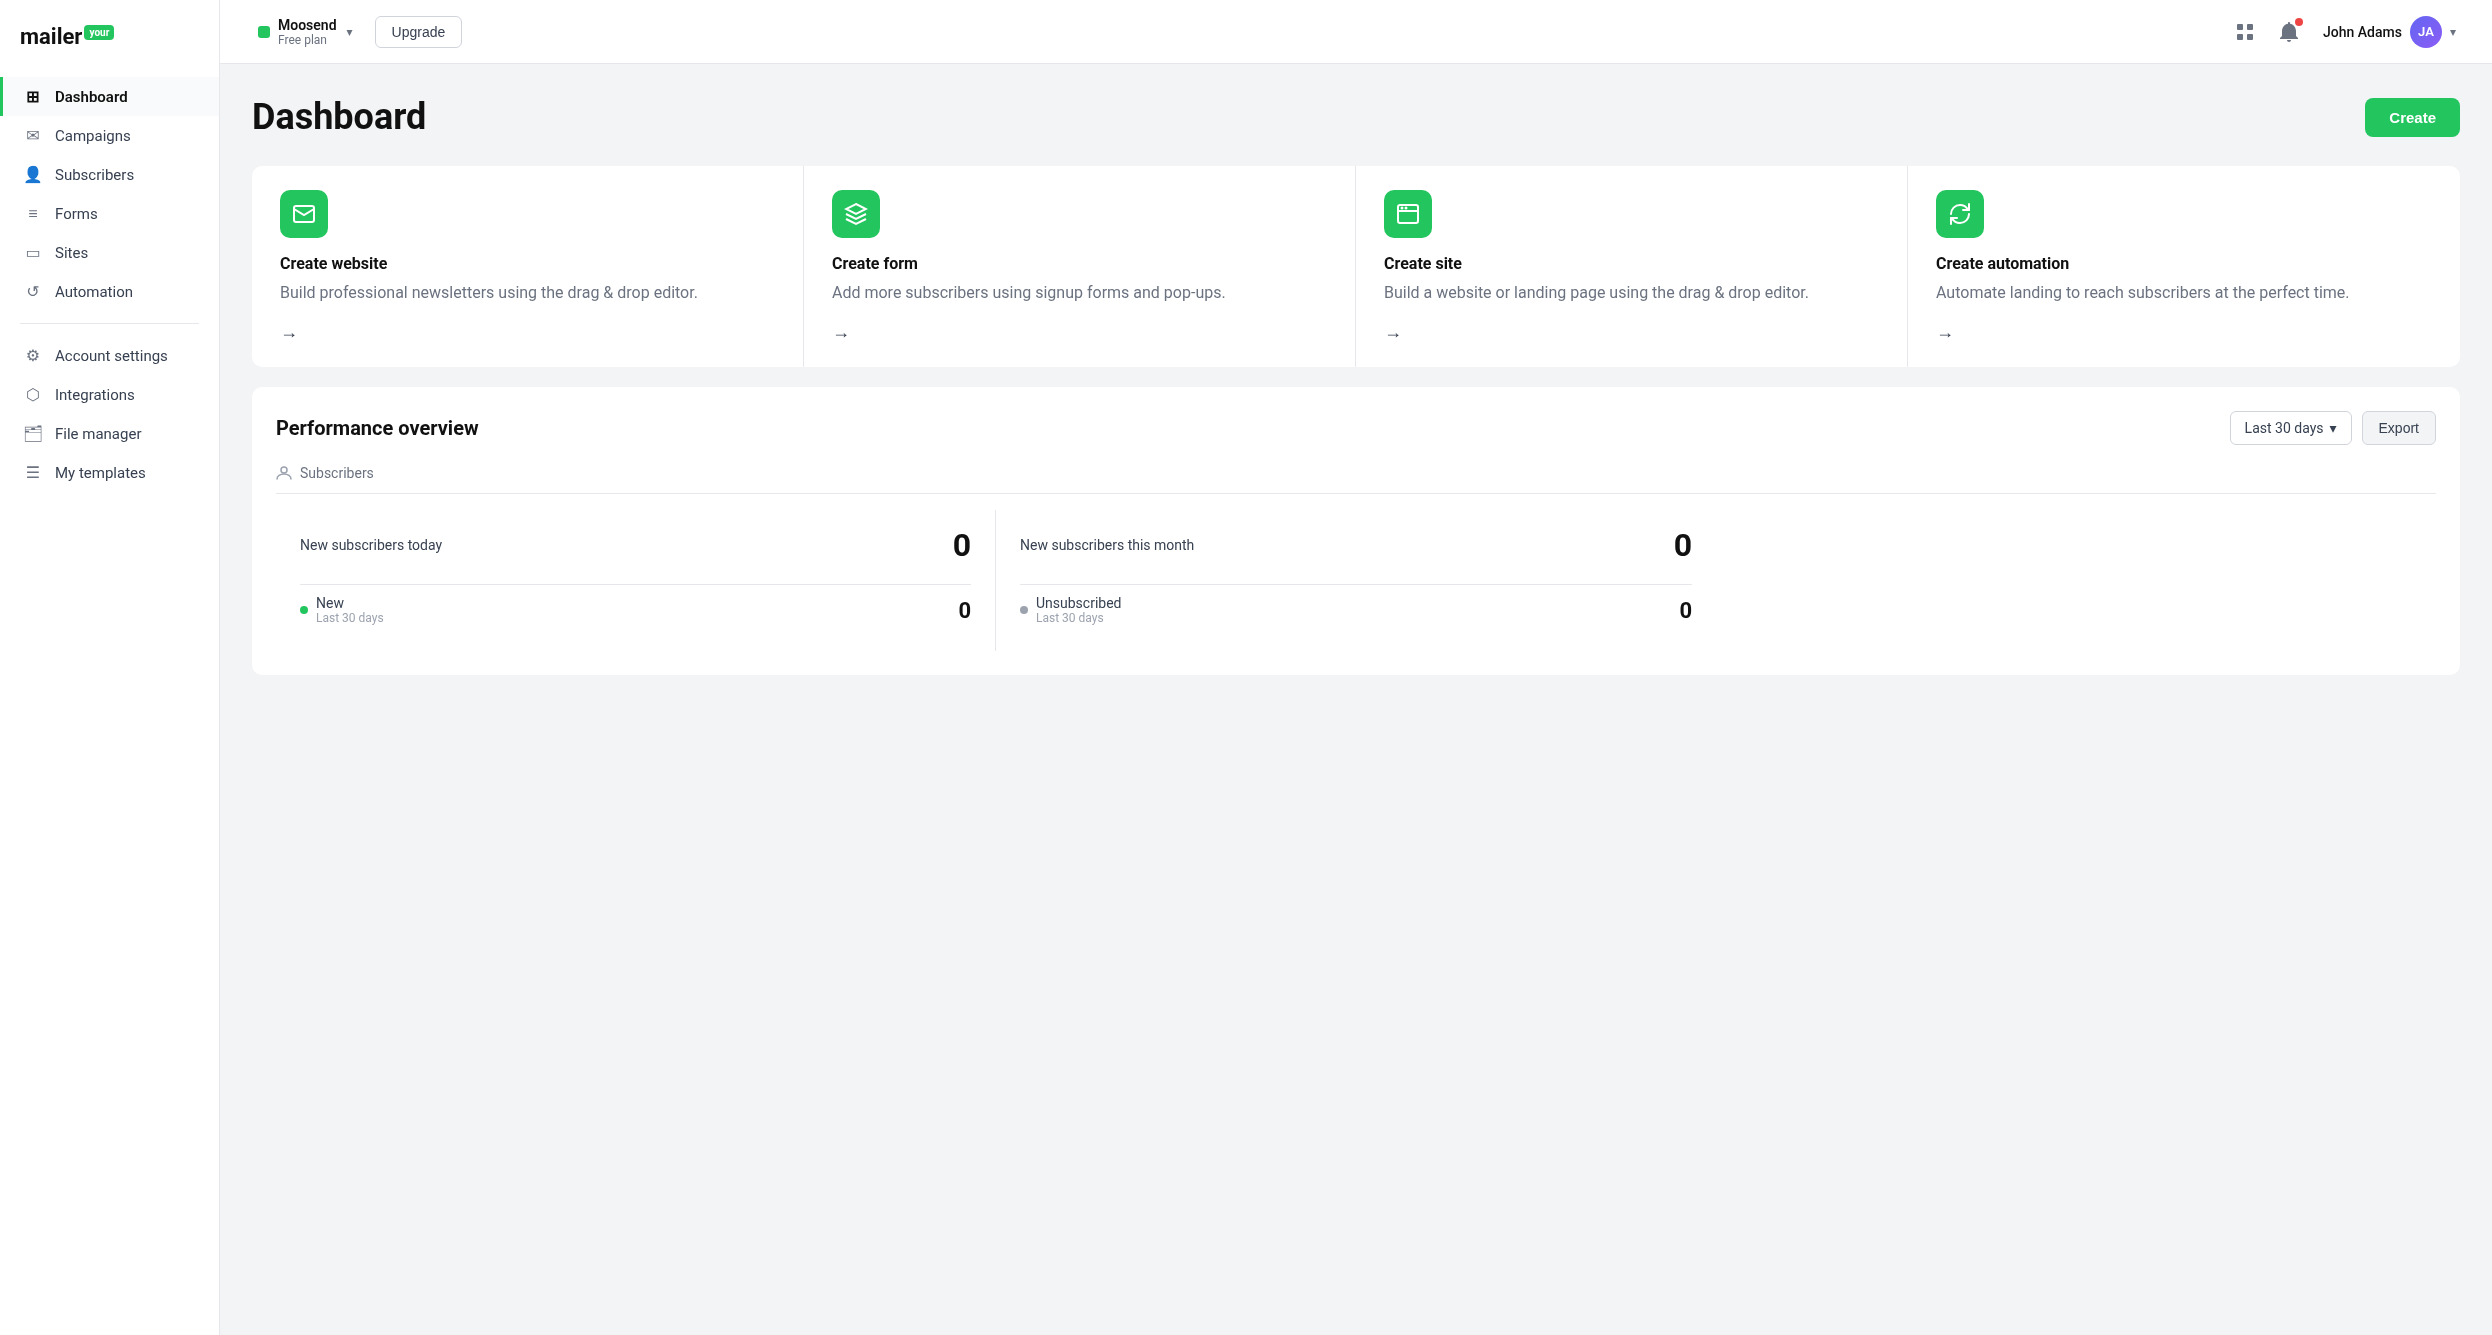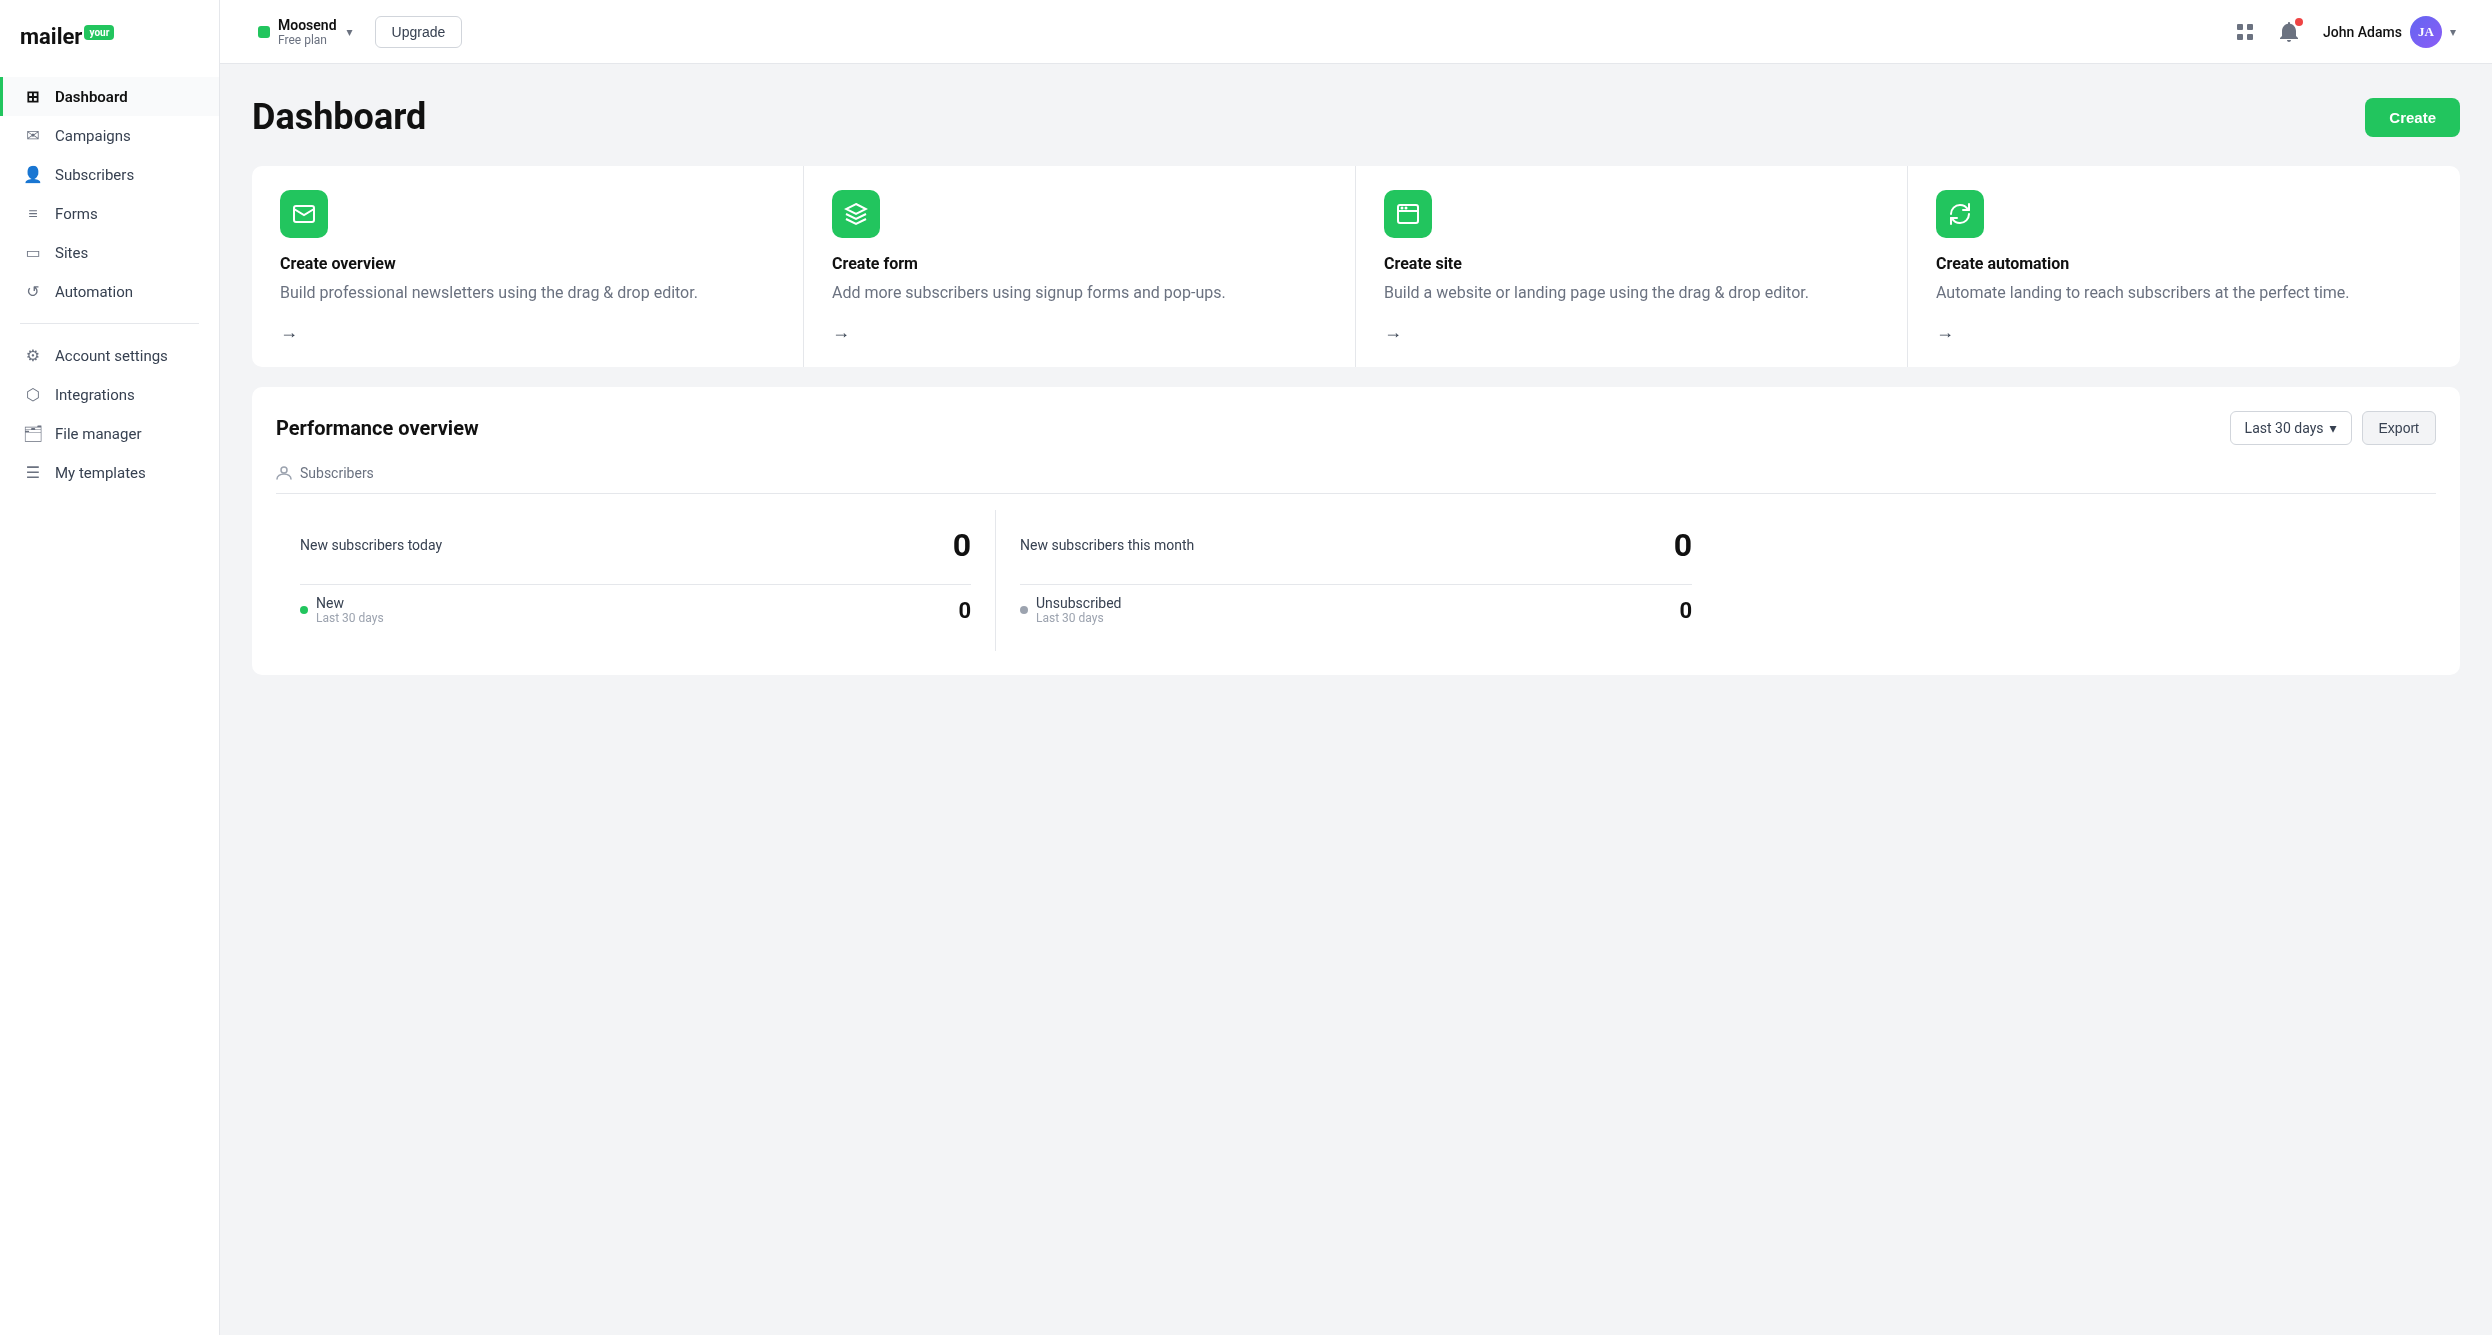--- a/index.html
+++ b/index.html
@@ -111,21 +111,20 @@
       padding: 4px 8px; border-radius: 6px; cursor: pointer;
     }
     .user-name { font-size: 14px; font-weight: 500; color: #111; }
     .user-avatar {
       width: 32px; height: 32px; border-radius: 50%;
       background: #d1d5db;
       display: flex; align-items: center; justify-content: center;
       font-size: 13px; font-weight: 600; color: #fff;
       background: linear-gradient(135deg, #6366f1, #8b5cf6);
       overflow: hidden;
-      font-family: Liberation Serif, serif;
     }
     .user-chevron { font-size: 12px; color: #6b7280; }
 
     
     .content {
       flex: 1;
       overflow-y: auto;
       padding: 32px 32px;
       background: #f3f4f6;
     }
@@ -397,21 +396,21 @@
     <div class="card" style="padding:0; overflow:hidden;">
       <div class="quick-actions">
 
         <div class="quick-action-item">
           <div class="action-icon-box">
             <svg width="24" height="24" viewBox="0 0 24 24" fill="none">
               <rect x="2" y="4" width="20" height="16" rx="2" stroke="white" stroke-width="2" fill="none"></rect>
               <path d="M2 7L12 13L22 7" stroke="white" stroke-width="2"></path>
             </svg>
           </div>
-          <div class="action-title">Create overview</div>
+          <div class="action-title">Create website</div>
           <div class="action-desc">Build professional newsletters using the drag &amp; drop editor.</div>
           <div class="action-arrow">→</div>
         </div>
 
         <div class="quick-action-item">
           <div class="action-icon-box">
             <svg width="24" height="24" viewBox="0 0 24 24" fill="none">
               <path d="M12 2L22 7L12 12L2 7L12 2Z" stroke="white" stroke-width="2" fill="none"></path>
               <path d="M2 12L12 17L22 12" stroke="white" stroke-width="2"></path>
               <path d="M2 17L12 22L22 17" stroke="white" stroke-width="2"></path>

